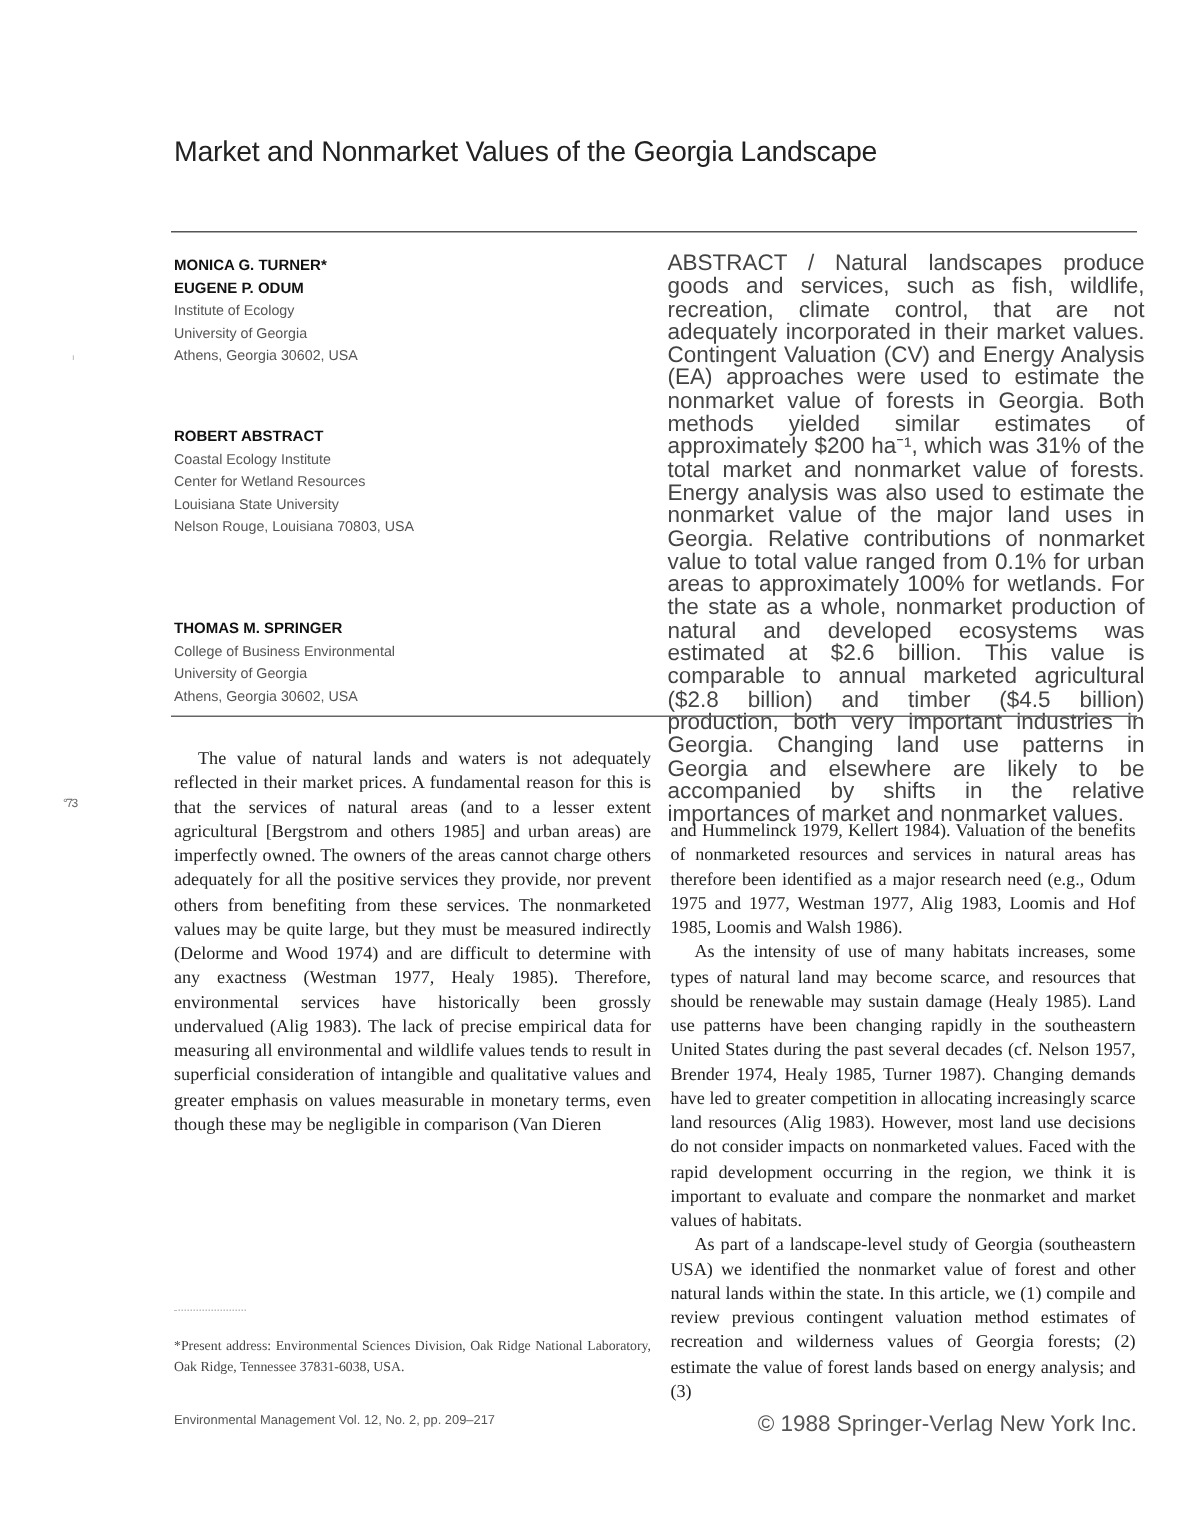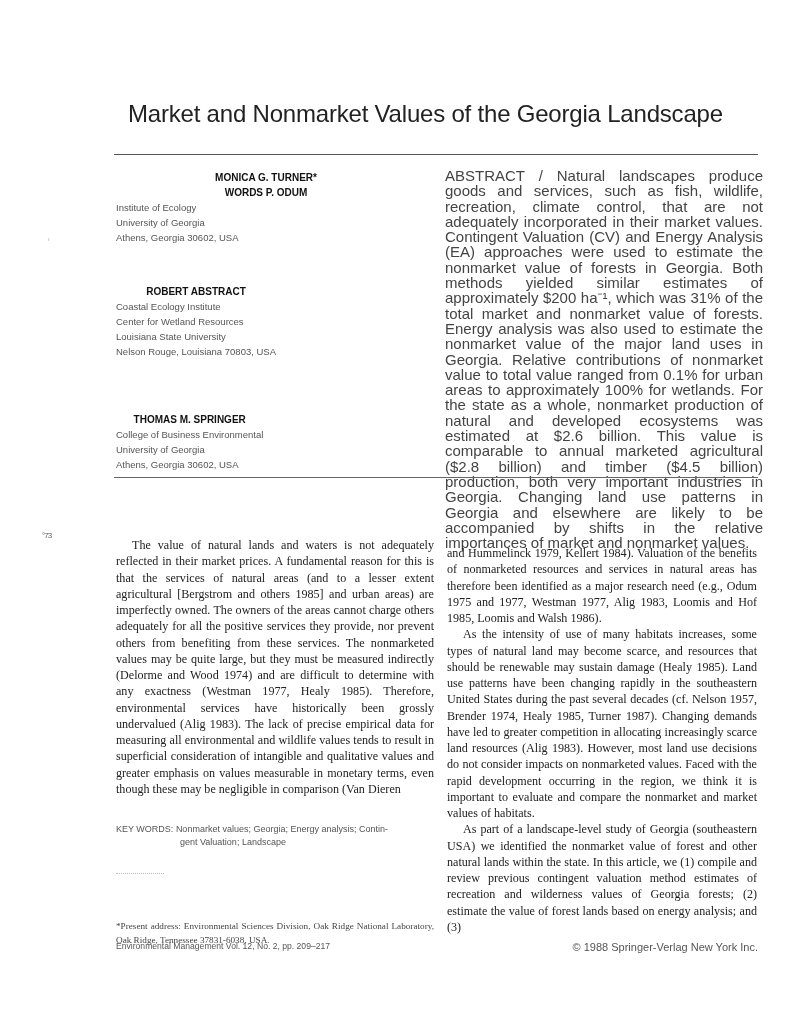--- a/index.html
+++ b/index.html
@@ -1,100 +1,100 @@
 <!DOCTYPE html>
 <html><head>
   <meta charset="utf-8">
   <style>
     html, body { margin: 0; padding: 0; background: #ffffff; }
     body { width: 792px; height: 1024px; position: relative; overflow: hidden; color: #1a1a1a; }
     .page { position: absolute; left: 0; top: 0; width: 792px; height: 1024px; }
 
     .title {
       position: absolute; left: 116px; top: 87px; width: 600px;
-      font-family: "Liberation Sans", sans-serif; font-size: 24px; line-height: 29px;
-      font-weight: normal; color: #222; margin: 12px; letter-spacing: -0.2px;
+      font-family: "Liberation Sans", sans-serif; font-size: 19px; line-height: 29px;
+      font-weight: normal; color: #222; margin: 0; letter-spacing: -0.2px;
     }
     .rule-top {
       position: absolute; left: 114px; top: 154px; width: 644px; height: 0;
       border-top: 1.4px solid #555;
     }
     .rule-mid {
       position: absolute; left: 114px; top: 477px; width: 644px; height: 0;
       border-top: 1.2px solid #666;
     }
 
     .authors { position: absolute; left: 116px; top: 170px; width: 300px;
       font-family: "Liberation Sans", sans-serif; font-size: 9.5px; line-height: 15px; color: #333; }
     .author-block { margin-bottom: 0; }
     .author-block.b2 { position: absolute; top: 114px; left: 0; }
     .author-block.b3 { position: absolute; top: 242px; left: 0; }
-    .author-name { font-weight: bold; color: #111; font-size: 10px; text-align: center; }
+    .author-name { font-weight: bold; color: #111; font-size: 10px; }
     .aff { color: #555; }
 
     .abstract {
       position: absolute; left: 445px; top: 168px; width: 318px;
       font-family: "Liberation Sans", sans-serif; font-size: 15px; line-height: 15.3px;
       color: #444; text-align: justify; margin: 0;
     }
 
     .body-col {
       position: absolute; top: 497px; width: 318px;
       font-family: "Liberation Serif", serif; font-size: 12.1px; line-height: 16.25px;
       color: #222; text-align: justify; margin: 0;
     }
-    .body-col.left { left: 116px; margin-top: 40px; }
+    .body-col.left { left: 116px; }
     .body-col.right { left: 447px; top: 497px; width: 310px; margin-top: 48px; }
     .body-col p { margin: 0; }
     .indent { text-indent: 16px; }
 
     .keywords {
       position: absolute; left: 116px; top: 823px; width: 318px;
       font-family: "Liberation Sans", sans-serif; font-size: 9px; line-height: 13px; color: #555;
     }
     .kw-label { display: inline; }
     .kw-cont { padding-left: 64px; }
 
     .footnote-rule {
       position: absolute; left: 116px; top: 873px; width: 48px; height: 0;
       border-top: 1px dotted #bbb;
     }
     .footnote {
-      position: absolute; left: 116px; top: 920px; width: 318px;
+      position: absolute; left: 116px; top: 891px; width: 318px;
       font-family: "Liberation Serif", serif; font-size: 9.2px; line-height: 13.5px; color: #444;
       text-align: justify;
     }
 
     .footer-left {
       position: absolute; left: 116px; top: 941px;
       font-family: "Liberation Sans", sans-serif; font-size: 8.6px; color: #555; text-align: center;
     }
     .footer-right {
       position: absolute; right: 34px; top: 941px;
-      font-family: "Liberation Sans", sans-serif; font-size: 11px; color: #555;
+      font-family: "Liberation Sans", sans-serif; font-size: 15px; color: #555;
     }
 
     .margin-mark {
       position: absolute; font-family: "Liberation Sans", sans-serif; color: #666; font-size: 8px;
     }
     .mark1 { left: 42px; top: 531px; letter-spacing: -1px; }
     .mark2 { left: 48px; top: 236px; font-size: 6px; color: #aaa; }
   </style>
 </head>
 <body>
 
 <div class="page">
 
   <h1 class="title">Market and Nonmarket Values of the Georgia Landscape</h1>
   <div class="rule-top"></div>
 
   <div class="authors">
     <div class="author-block b1">
       <div class="author-name">MONICA G. TURNER*</div>
-      <div class="author-name">WORDS P. ODUM</div>
+      <div class="author-name">EUGENE P. ODUM</div>
       <div class="aff">Institute of Ecology</div>
       <div class="aff">University of Georgia</div>
       <div class="aff">Athens, Georgia 30602, USA</div>
     </div>
     <div class="author-block b2">
       <div class="author-name">ROBERT ABSTRACT</div>
       <div class="aff">Coastal Ecology Institute</div>
       <div class="aff">Center for Wetland Resources</div>
       <div class="aff">Louisiana State University</div>
       <div class="aff">Nelson Rouge, Louisiana 70803, USA</div>
@@ -114,27 +114,20 @@
   <div class="body-col left">
     <p class="indent">The value of natural lands and waters is not adequately reflected in their market prices. A fundamental reason for this is that the services of natural areas (and to a lesser extent agricultural [Bergstrom and others 1985] and urban areas) are imperfectly owned. The owners of the areas cannot charge others adequately for all the positive services they provide, nor prevent others from benefiting from these services. The nonmarketed values may be quite large, but they must be measured indirectly (Delorme and Wood 1974) and are difficult to determine with any exactness (Westman 1977, Healy 1985). Therefore, environmental services have historically been grossly undervalued (Alig 1983). The lack of precise empirical data for measuring all environmental and wildlife values tends to result in superficial consideration of intangible and qualitative values and greater emphasis on values measurable in monetary terms, even though these may be negligible in comparison (Van Dieren</p>
   </div>
 
   <div class="body-col right">
     <p>and Hummelinck 1979, Kellert 1984). Valuation of the benefits of nonmarketed resources and services in natural areas has therefore been identified as a major research need (e.g., Odum 1975 and 1977, Westman 1977, Alig 1983, Loomis and Hof 1985, Loomis and Walsh 1986).</p>
     <p class="indent">As the intensity of use of many habitats increases, some types of natural land may become scarce, and resources that should be renewable may sustain damage (Healy 1985). Land use patterns have been changing rapidly in the southeastern United States during the past several decades (cf. Nelson 1957, Brender 1974, Healy 1985, Turner 1987). Changing demands have led to greater competition in allocating increasingly scarce land resources (Alig 1983). However, most land use decisions do not consider impacts on nonmarketed values. Faced with the rapid development occurring in the region, we think it is important to evaluate and compare the nonmarket and market values of habitats.</p>
     <p class="indent">As part of a landscape-level study of Georgia (southeastern USA) we identified the nonmarket value of forest and other natural lands within the state. In this article, we (1) compile and review previous contingent valuation method estimates of recreation and wilderness values of Georgia forests; (2) estimate the value of forest lands based on energy analysis; and (3)</p>
   </div>
 
-  <div class="keywords">
-    <div>
-      <span class="kw-label">KEY WORDS:</span>
-      <span>Nonmarket values; Georgia; Energy analysis; Contin-</span>
-    </div>
-    <div class="kw-cont">gent Valuation; Landscape</div>
-  </div>
 
   <div class="footnote-rule"></div>
   <div class="footnote">*Present address: Environmental Sciences Division, Oak Ridge National Laboratory, Oak Ridge, Tennessee 37831-6038, USA.</div>
 
   <div class="footer-left">Environmental Management Vol. 12, No. 2, pp. 209–217</div>
   <div class="footer-right">© 1988 Springer-Verlag New York Inc.</div>
 
   <div class="margin-mark mark1">°73</div>
   <div class="margin-mark mark2">ı</div>
 </div>

